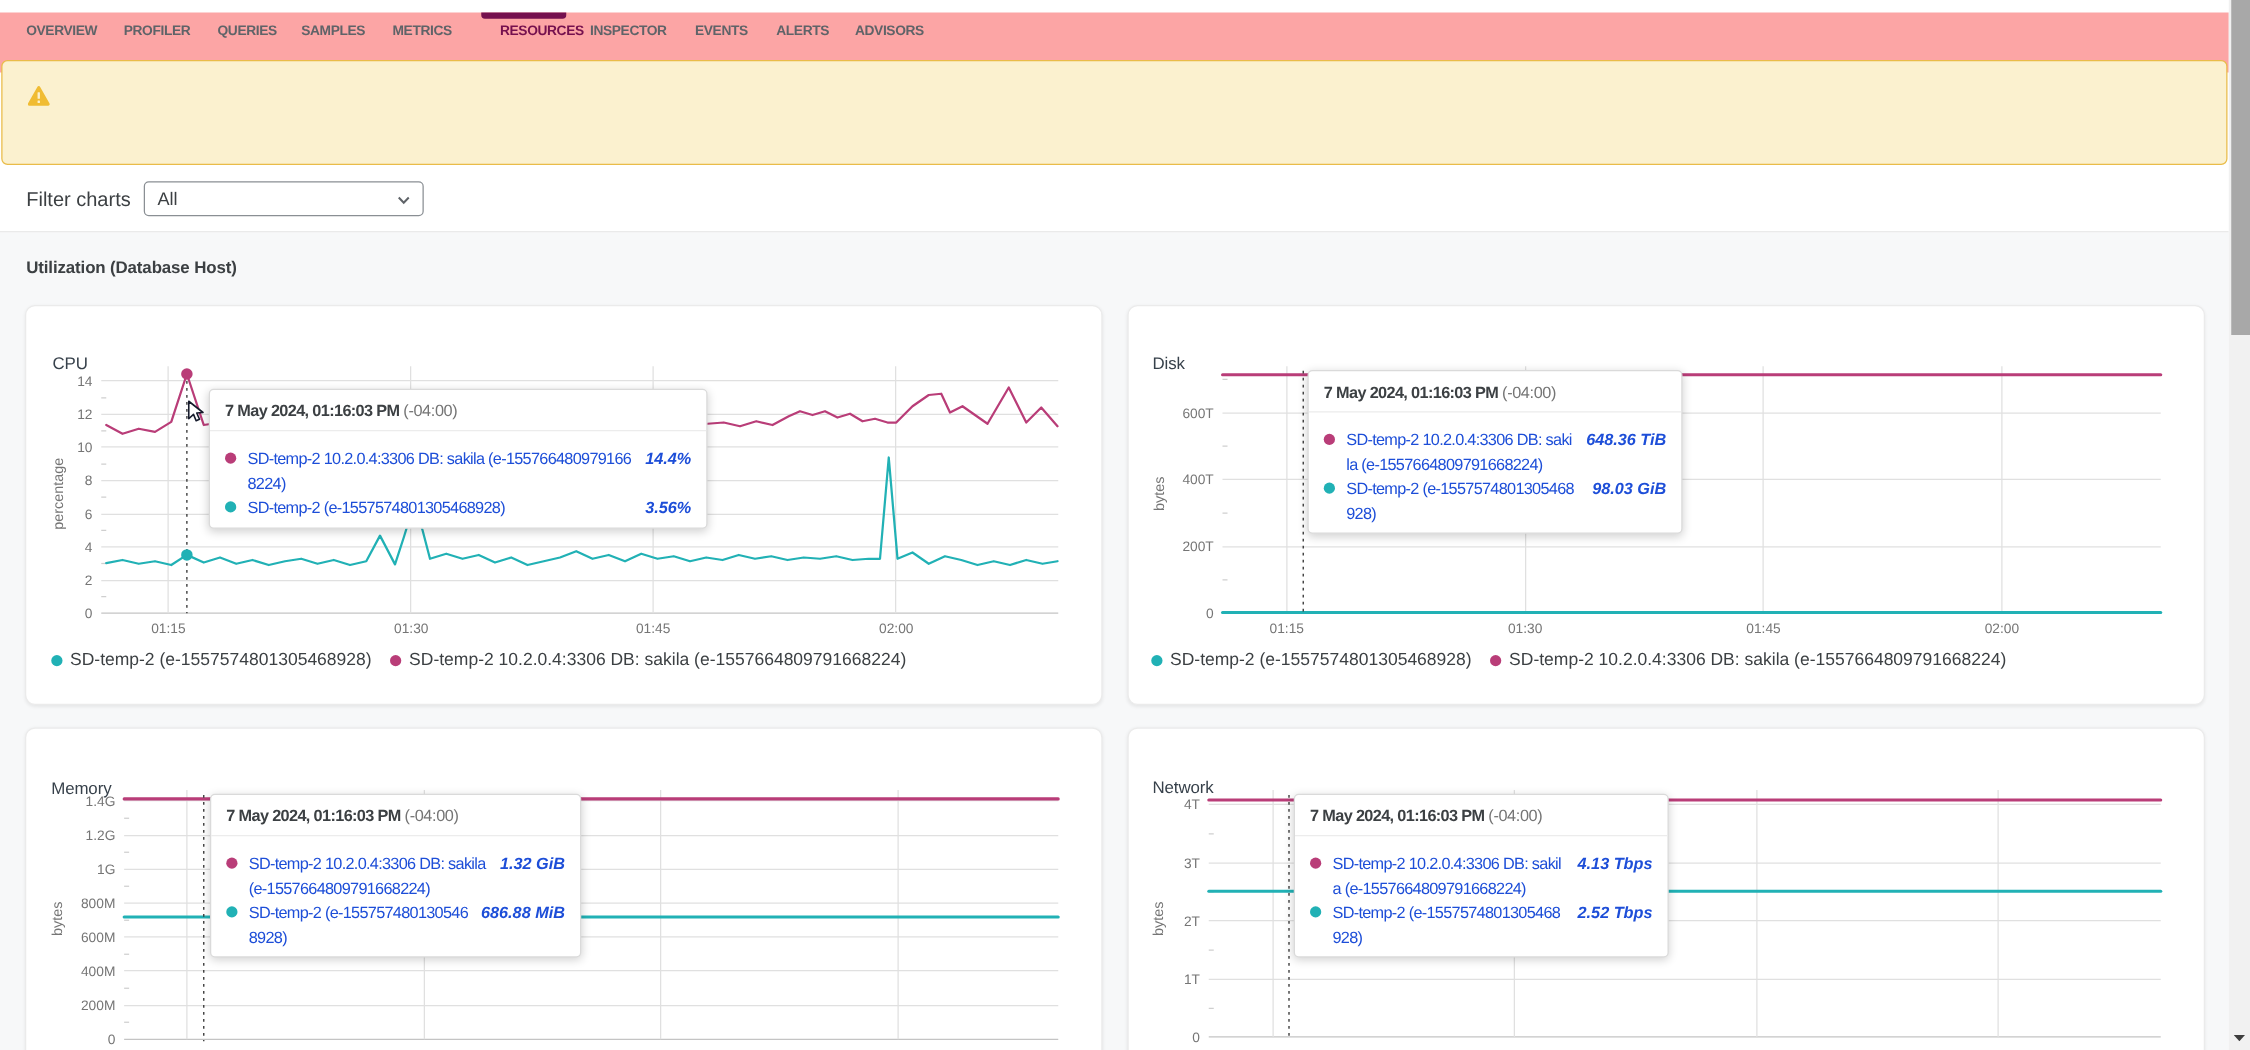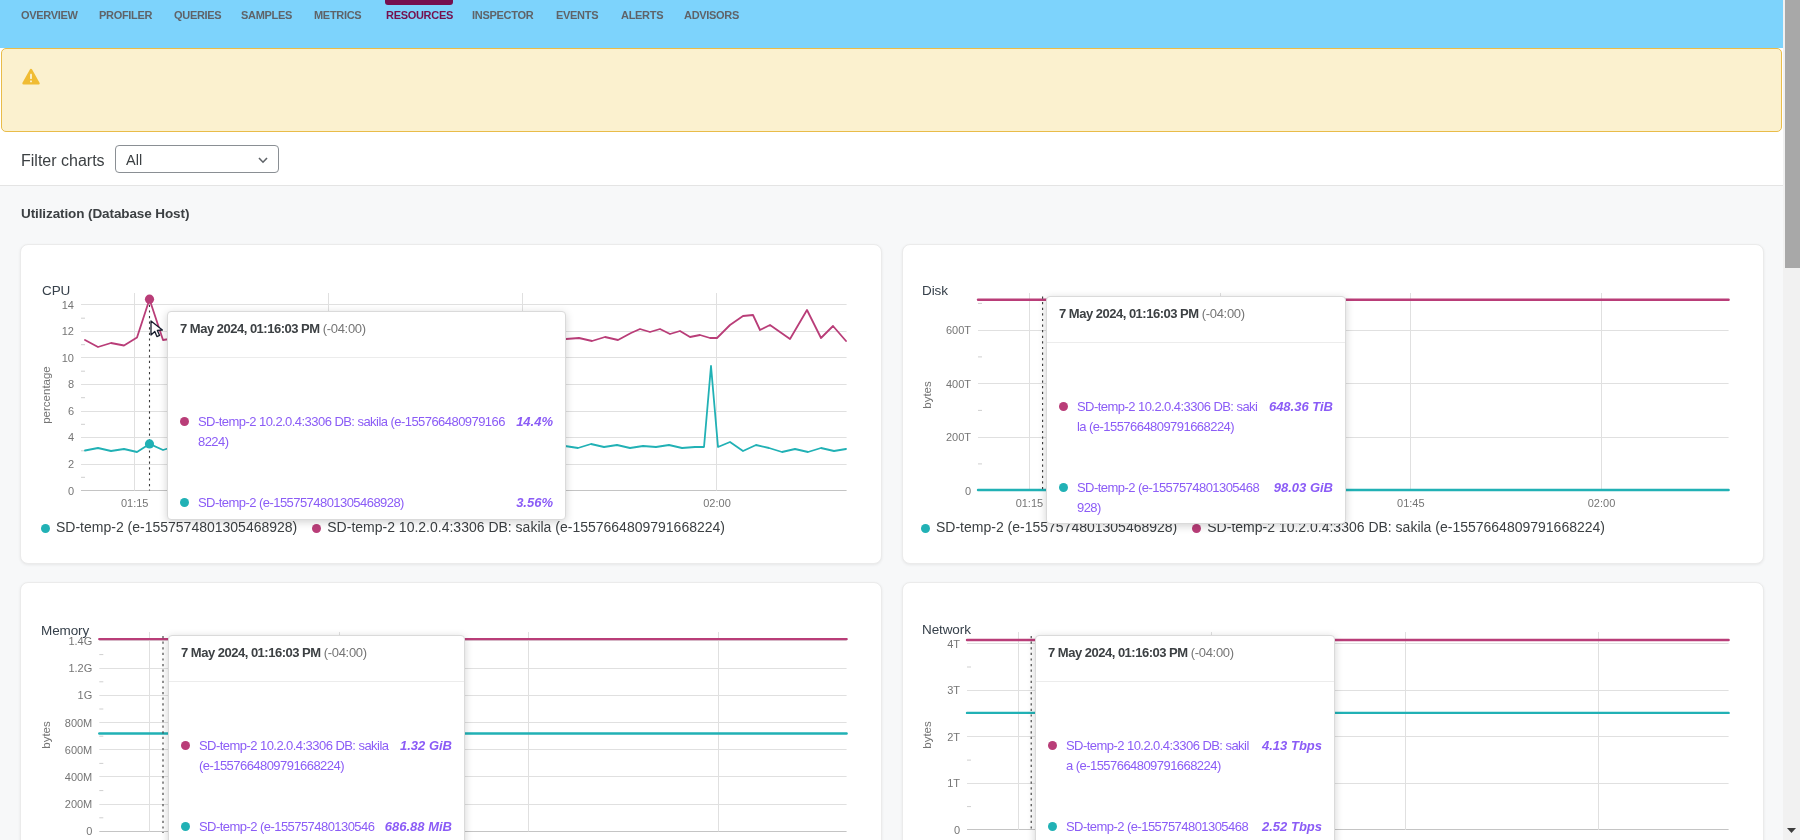--- a/index.html
+++ b/index.html
@@ -1,41 +1,41 @@
 <!DOCTYPE html>
 <html><head><meta charset="utf-8"><title>Resources</title>
 <style>
 * { margin:0; padding:0; box-sizing:border-box; }
 html,body { width:1800px; height:840px; overflow:hidden; font-family:"Liberation Sans", sans-serif; background:#fff; }
 #page { position:relative; width:1800px; height:840px; }
-#tabbar { position:absolute; left:0; top:0; width:1783px; height:48px; background:#7dd3fc; }
+#tabbar { position:absolute; left:0; top:10px; width:1783px; height:48px; background:#fca5a5; }
 .tab { position:absolute; top:9px; font-size:11px; line-height:13px; font-weight:bold; letter-spacing:-0.3px; color:#5f6368; }
-.tab.active { color:#75104e; }
+.tab.active { color:#75104e;margin-left:14px; }
 #tabind { position:absolute; left:385px; top:0; width:67.5px; height:4.5px; background:#75104e; border-radius:0 0 3px 3px; }
 #banner { position:absolute; left:1px; top:48px; width:1781px; height:84px; background:#fbf1cf; border:1px solid #e9bc49; border-radius:5px; }
 #banner .bl { position:absolute; left:44.5px; font-size:14.3px; letter-spacing:-0.15px; color:#42464b; }
 #banner a { color:#2361a5; font-weight:bold; text-decoration:none; }
 .warnicon { position:absolute; left:19.5px; top:19px; }
 #filterrow { position:absolute; left:0; top:132px; width:1783px; height:54px; background:#fff; border-bottom:1px solid #e4e4e4; }
 #filterrow .flabel { position:absolute; left:21px; top:19.5px; font-size:16px; color:#3c4043; }
-.selectbox { position:absolute; left:115px; top:13px; width:164px; height:28px; background:#fff; border:1px solid #8a8f94; border-radius:4px; }
+.selectbox { position:absolute; left:115px; top:13px; width:224px; height:28px; background:#fff; border:1px solid #8a8f94; border-radius:4px; }
 .selectbox .sval { position:absolute; left:10px; top:5.5px; font-size:14.5px; color:#3c4043; }
 .selectbox svg { position:absolute; right:9px; top:8px; }
 #content { position:absolute; left:0; top:186px; width:1783px; height:654px; background:#f7f8f9; }
 .secttitle { position:absolute; left:21px; top:206px; font-size:13.5px; font-weight:bold; letter-spacing:-0.1px; color:#3c4043; }
 .card { position:absolute; background:#fff; border:1px solid #ebebeb; border-radius:8px; box-shadow:0 1px 3px rgba(0,0,0,0.07); }
 .cardtitle { position:absolute; font-size:13.5px; font-weight:normal; letter-spacing:-0.1px; color:#37414b;margin-top:20px; }
 .legend { position:absolute; font-size:14px; letter-spacing:0; color:#3c4043; }
 .legitem { margin-right:15px; }
 .legdot { display:inline-block; width:9px; height:9px; border-radius:50%; margin-right:6px; position:relative; top:0.5px; }
 .tooltip { position:absolute; z-index:50; background:#fff; border:1px solid #dadada; border-radius:4px; box-shadow:0 2px 8px rgba(0,0,0,0.18); padding:0; }
-.tttitle { font-size:13px; font-weight:bold; letter-spacing:-0.5px; color:#3c4043; line-height:22px; padding:6px 16px 17px 12px; border-bottom:1px solid #ececec; }
+.tttitle { font-size:13px; font-weight:bold; letter-spacing:-0.5px; color:#3c4043; line-height:22px; padding:6px 16px 4px 12px; border-bottom:1px solid #ececec; }
 .ttz { color:#757575; font-weight:normal; letter-spacing:-0.3px; }
 .ttbody { padding:12px 12px 6px 12px; }
-.ttrow { position:relative; padding-left:18px; font-size:13px; letter-spacing:-0.55px; color:#8b5cf6; line-height:19.5px; min-height:19.5px;margin-top:42px; }
+.ttrow { position:relative; padding-left:18px; font-size:13px; letter-spacing:-0.55px; color:#1d4ed8; line-height:19.5px; min-height:19.5px; }
 .ttdot { position:absolute; left:0; top:5px; width:9px; height:9px; border-radius:50%; }
 .ttlabel { display:block; white-space:nowrap; }
 .ttval { position:absolute; right:0; top:0; font-weight:bold; letter-spacing:0;font-style:italic; }
 #scrollbar { position:absolute; right:0; top:0; width:17px; height:840px; background:#f1f1f1; }
 #thumb { position:absolute; right:0; top:0; width:15px; height:268px; background:#a8a8a8; }
 
 </style></head>
 <body>
 <div id="page">
 <div id="tabbar">

